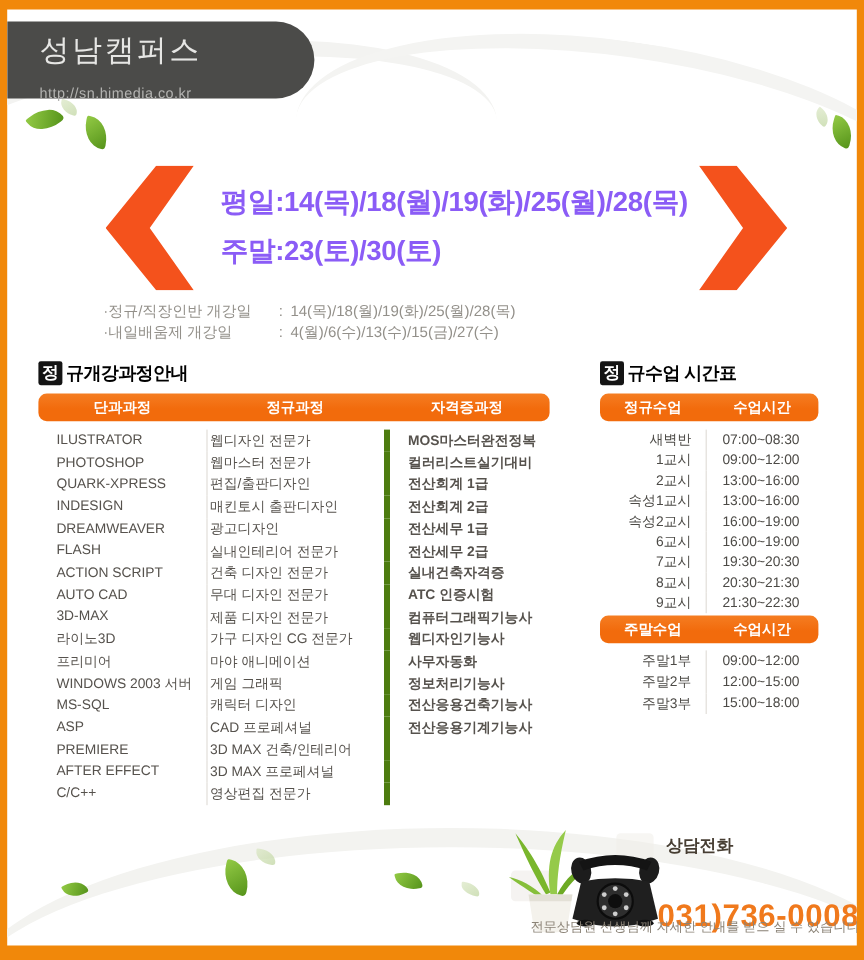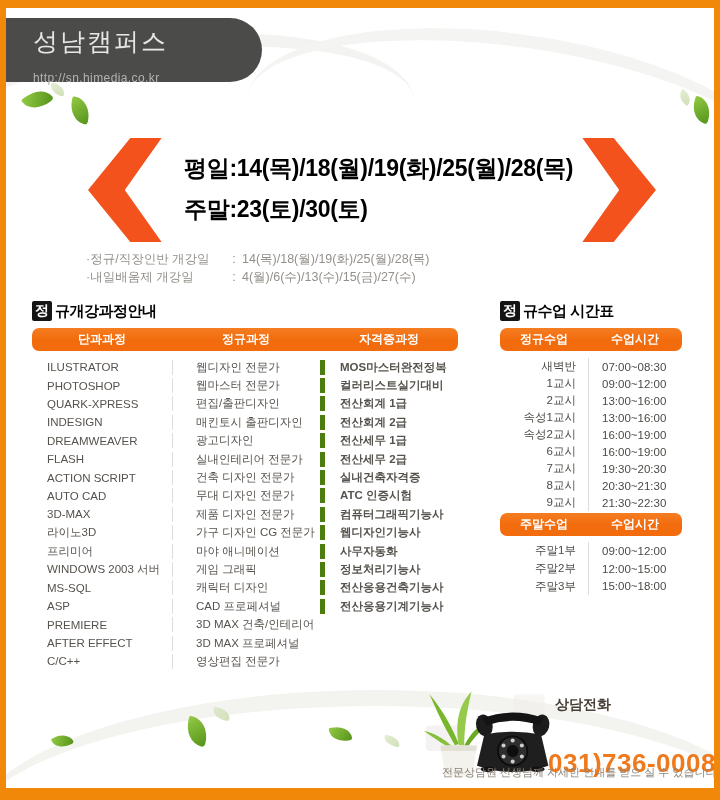--- a/index.html
+++ b/index.html
@@ -31,21 +31,21 @@
   
   .header-box{position:absolute;left:0;top:10px;width:256px;height:64px;box-sizing:border-box;
     background:var(--header-gray,#4b4b49);border-radius:0 34px 34px 0;padding:7px 0 0 27px;}
   .header-title{font-size:25px;letter-spacing:2px;color:#e6e6e4;}
   .header-url{font-size:12px;color:#b3b3b1;margin-top:13px;letter-spacing:.4px;}
   
   .arrow{position:absolute;top:130px;width:92px;height:104px;background:var(--arrow-orange,#f4521c);}
   .arrow.left{left:82px;clip-path:polygon(0% 50%,46% 0%,80% 0%,40% 50%,80% 100%,46% 100%);}
   .arrow.right{left:558px;clip-path:polygon(100% 50%,54% 0%,20% 0%,60% 50%,20% 100%,54% 100%);}
   .banner-text{position:absolute;left:178px;top:140px;}
-  .banner-line{font-size:23px;font-weight:bold;color:#000000;line-height:41px;white-space:nowrap;letter-spacing:-.3px;}
+  .banner-line{font-size:23px;font-weight:bold;color:#8b5cf6;line-height:41px;white-space:nowrap;letter-spacing:-.3px;}
   
   .open-dates{position:absolute;left:80px;top:243px;font-size:12.5px;color:#93908a;}
   .od-line{display:flex;line-height:17.5px;white-space:nowrap;}
   .od-label{width:140px;}
   .od-colon{width:16px;text-align:center;}
   
   .section-title{position:absolute;display:flex;align-items:center;}
   .section-title.left{left:26px;top:293px;}
   .section-title.right{left:494px;top:293px;}
   .badge{width:20px;height:20px;background:#141414;color:#fff;font-size:14px;font-weight:bold;
@@ -55,24 +55,24 @@
   .bar{position:absolute;height:23px;background:linear-gradient(#f57d22,var(--table-orange,#f26b0c) 55%);
     border-radius:7px;display:flex;align-items:center;color:#fff;font-weight:bold;font-size:12px;}
   .bar.course{left:26px;top:320px;width:426px;}
   .bar.regular{left:494px;top:320px;width:182px;}
   .bar.weekend{left:494px;top:505px;width:182px;}
   .bh{text-align:center;}
   .bh.c0{width:140px;} .bh.c1{width:148px;} .bh.c2{width:138px;}
   .bh.t0{width:88px;} .bh.t1{width:94px;}
   
   #course-rows{position:absolute;left:26px;top:350px;width:426px;}
-  .crow{display:flex;height:18.4px;align-items:center;}
+  .crow{display:flex;height:18.4px;}
   .ccell{font-size:11.5px;color:#56524d;white-space:nowrap;overflow:hidden;display:flex;align-items:center;box-sizing:border-box;}
   .ccell.c0{width:140px;padding-left:15px;}
-  .ccell.c1{width:148px;padding-left:23px;border-left:1px solid #e1ded9;}
+  .ccell.c1{width:148px;padding-left:2px;border-left:1px solid #e1ded9;}
   .ccell.c2{width:138px;padding-left:15px;border-left:5px solid #4d7c0f;font-weight:bold;}
   
   #regular-rows{position:absolute;left:494px;top:350px;width:182px;}
   #weekend-rows{position:absolute;left:494px;top:534px;width:182px;}
   .trow{display:flex;height:17px;}
   #weekend-rows .trow{height:17.8px;}
   .tname{width:88px;text-align:right;padding-right:12px;box-sizing:border-box;font-size:11.5px;color:#4c4a46;
     display:flex;align-items:center;justify-content:flex-end;white-space:nowrap;}
   .ttime{width:94px;padding-left:13px;box-sizing:border-box;border-left:1px solid #e1ded9;font-size:11.5px;color:#4c4a46;
     display:flex;align-items:center;white-space:nowrap;}

